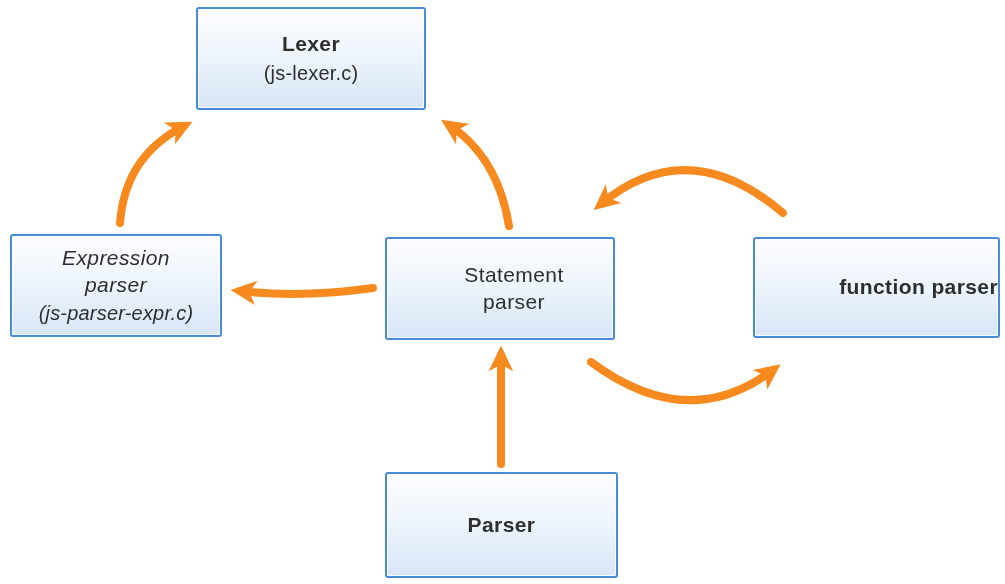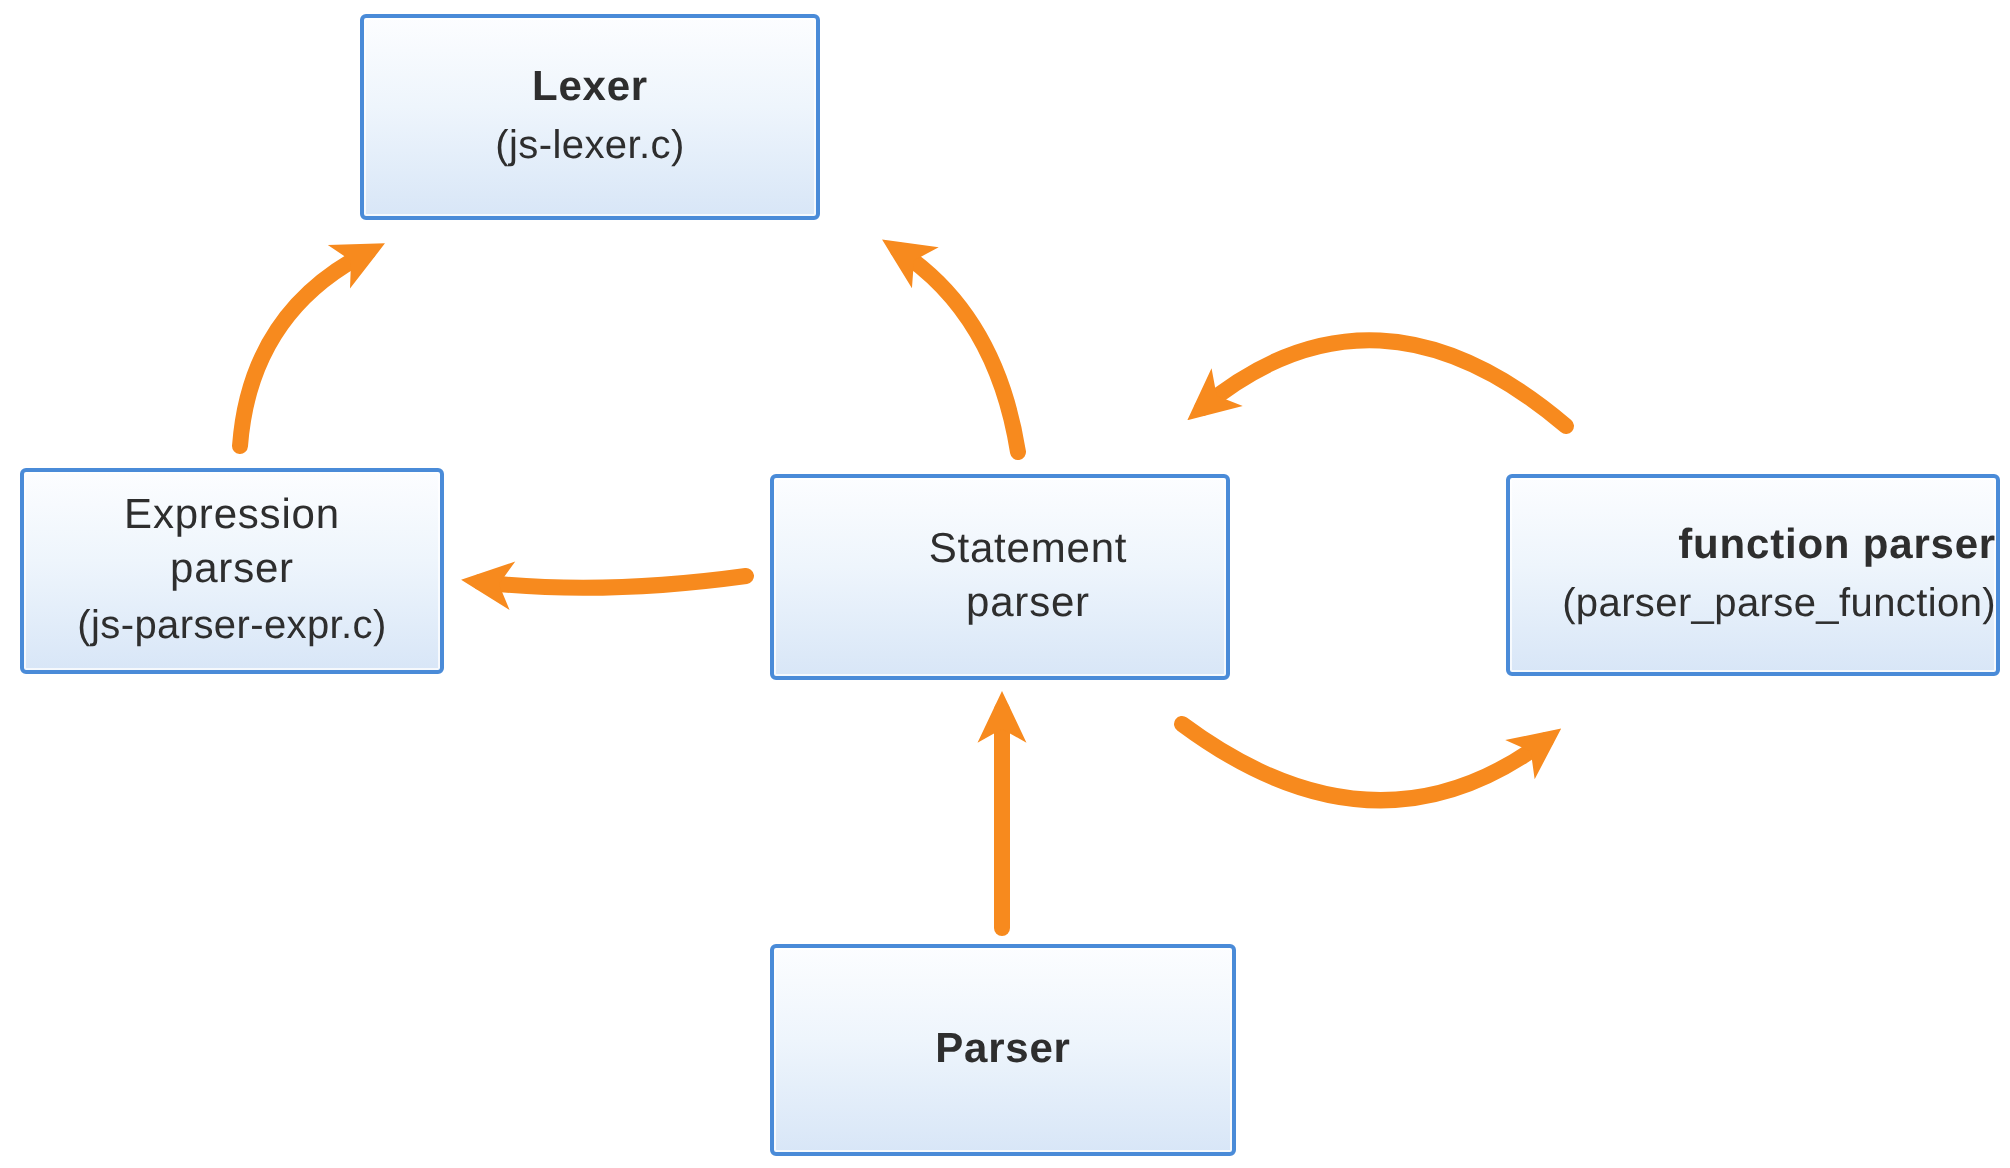--- a/index.html
+++ b/index.html
@@ -56,22 +56,22 @@
     font-weight: 700;
   }
   .node-subtitle {
     font-size: 20px;
     line-height: 1.3;
     margin-top: 2px;
     letter-spacing: 0.2px;
     color: #2e2e2e;
   }
   
-  #node-lexer      { left: 180px; top: 7px;   width: 230px; height: 103px; }
-  #node-expression { left: 10px;  top: 234px; width: 212px; height: 103px; }
+  #node-lexer      { left: 196px; top: 7px;   width: 230px; height: 103px; }
+  #node-expression { left: 10px;  top: 234px; width: 212px; height: 103px; font-style: italic; }
   #node-statement  { left: 385px; top: 237px; width: 230px; height: 103px; padding-left: 28px; }
   #node-function   { left: 753px; top: 237px; width: 247px; height: 101px; align-items: flex-end; }
   #node-parser     { left: 385px; top: 472px; width: 233px; height: 106px; }
 </style>
 </head>
 <body>
 
 <div class="canvas">
 
   <svg class="edges-layer" width="1005" height="584" viewBox="0 0 1005 584" xmlns="http://www.w3.org/2000/svg">
@@ -105,20 +105,19 @@
     <div class="node-subtitle">(js-parser-expr.c)</div>
   </div>
 
   <div class="node" id="node-statement">
     <div class="node-title">Statement
 parser</div>
   </div>
 
   <div class="node" id="node-function">
     <div class="node-title bold">function parser</div>
-    <div class="node-subtitle">(parser_parse_function)</div>
   </div>
 
   <div class="node" id="node-parser">
     <div class="node-title bold">Parser</div>
   </div>
 
 </div>
 
 </body></html>

